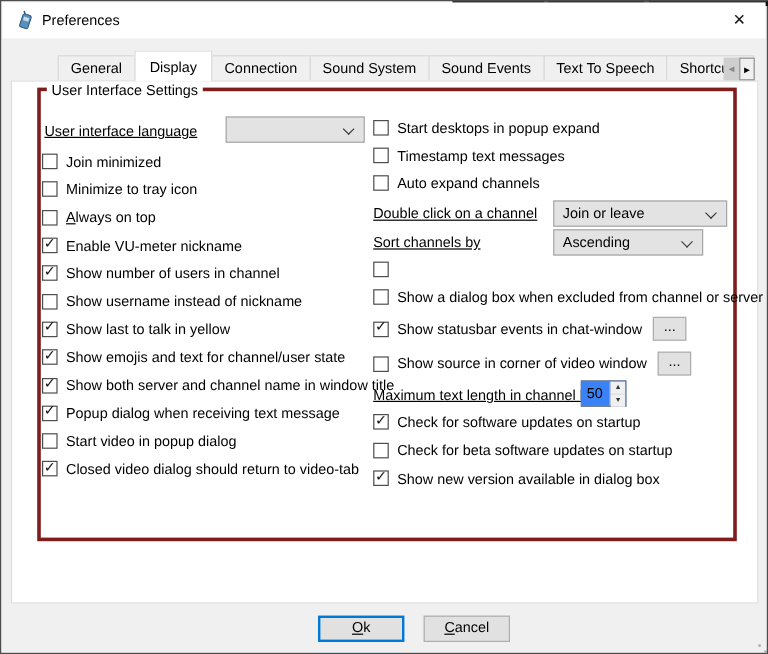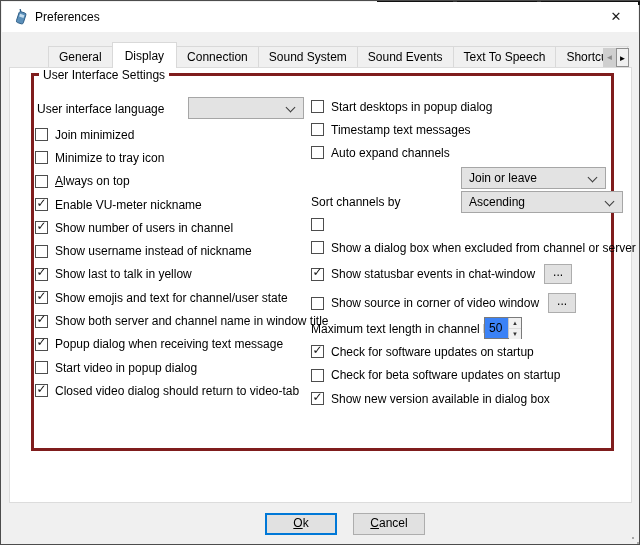--- a/index.html
+++ b/index.html
@@ -24,21 +24,21 @@
     font-size:8px; text-align:center; line-height:19px; }
   .tabscroll.left { left:602px; background:#cfcfcf; color:#8a8a8a; }
   .tabscroll.right { left:615px; background:#f0f0f0; color:#000; border:1px solid #8f8f8f; }
 
   .panel { position:absolute; left:8px; top:66px; width:623px; height:436px;
     background:#fff; border:1px solid #dcdcdc; }
   .groupbox { position:absolute; left:30px; top:72px; width:583px; height:378px;
     border:3px solid #7f1d1d; }
   .grouplabel { position:absolute; left:5px; top:-8px; background:#fff; padding:0 4px; }
 
-  .lbl { position:absolute; white-space:nowrap; }
+  .lbl { position:absolute; white-space:nowrap;text-decoration:underline; }
   .combo { position:absolute; height:22px; background:#e3e3e3; border:1px solid #a6a6a6;
     display:flex; align-items:center; padding:0 24px 0 7px; white-space:nowrap; }
   .chev { position:absolute; right:9px; top:6px; width:7px; height:7px;
     border-right:1.4px solid #3c3c3c; border-bottom:1.4px solid #3c3c3c; transform:rotate(45deg); }
 
   .col { position:absolute; }
   .crow { display:flex; align-items:center; white-space:nowrap; }
   .lrow { height:23.3px; } .rrow { height:23px; } .brow { height:23.5px; }
   .cb { width:13px; height:13px; border:1px solid #4d4d4d; background:#fff;
     position:relative; flex:none; margin-right:7px; }
@@ -154,38 +154,39 @@
     </div>
     <div class="crow lrow">
       <span class="cb checked"></span>
       <span><span class="mn"></span><span>Closed video dialog should return to video-tab</span></span>
     </div>
   </div>
 
   <div class="col" style="left:310px; top:94px; width:310px;">
     <div class="crow rrow">
       <span class="cb"></span>
-      <span>Start desktops in popup dialog</span>
+      <span>Start desktops in popup expand</span>
     </div>
     <div class="crow rrow">
       <span class="cb"></span>
       <span>Timestamp text messages</span>
     </div>
     <div class="crow rrow">
       <span class="cb"></span>
       <span>Auto expand channels</span>
     </div>
   </div>
 
+  <span class="lbl" style="left:310px; top:170px;">Double click on a channel</span>
   <div class="combo" style="left:460px; top:166px; width:145px;">
     <span>Join or leave</span>
     <span class="chev"></span>
   </div>
   <span class="lbl" style="left:310px; top:194px;">Sort channels by</span>
-  <div class="combo" style="left:460px; top:190px; width:162px;">
+  <div class="combo" style="left:460px; top:190px; width:125px;">
     <span>Ascending</span>
     <span class="chev"></span>
   </div>
 
   <div class="col" style="left:310px; top:212px; width:320px;">
     <div class="crow rrow">
       <span class="cb"></span>
     </div>
     <div class="crow rrow">
       <span class="cb"></span>

